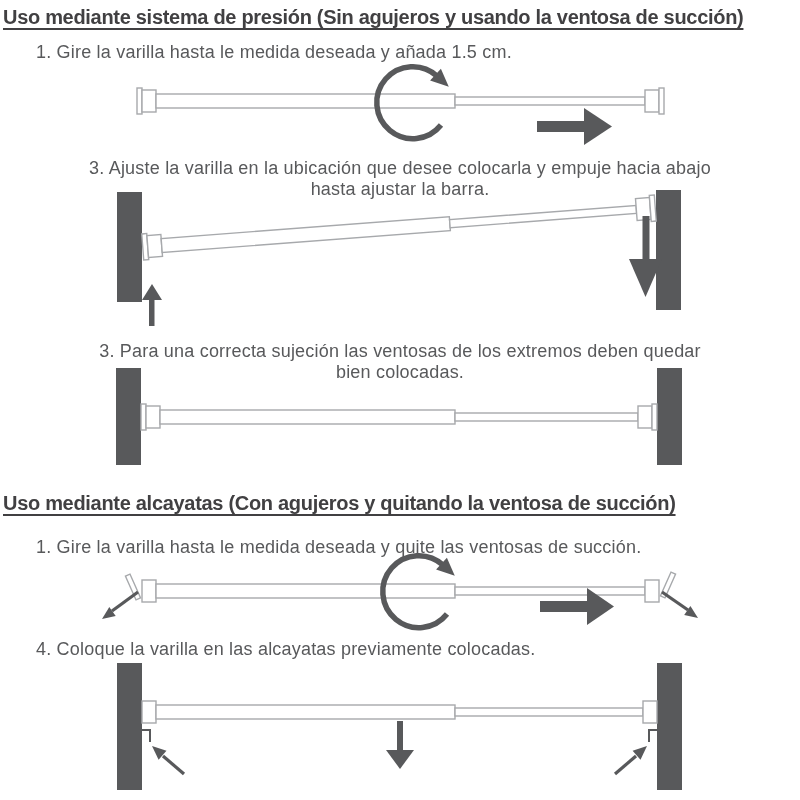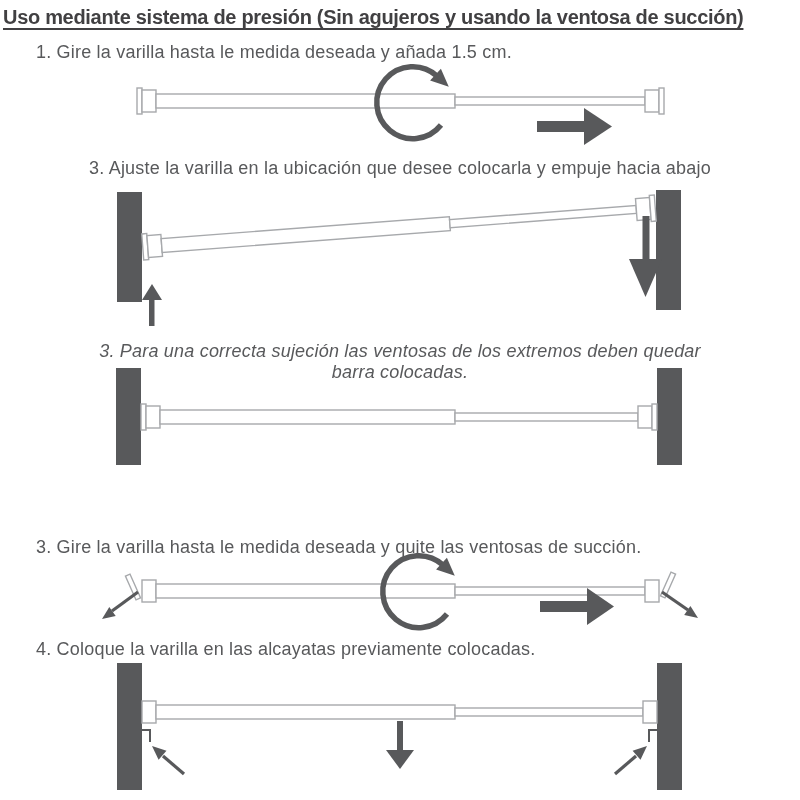--- a/index.html
+++ b/index.html
@@ -12,21 +12,21 @@
   .title{
     font-weight:bold;font-size:20px;letter-spacing:-0.3px;color:#414042;
     text-decoration:underline;text-decoration-thickness:2px;text-underline-offset:4px;
     white-space:nowrap;
   }
   .t1{left:3px;top:6px;}
   .t2{left:3px;top:492px;}
   .step{font-size:18px;letter-spacing:0.2px;line-height:21px;white-space:nowrap;}
   .s11{left:36px;top:42px;}
   .s12{left:0;top:158px;width:800px;text-align:center;}
-  .s13{left:0;top:341px;width:800px;text-align:center;font-style:italic;}
+  .s13{left:0;top:341px;width:800px;text-align:center;}
   .s21{left:36px;top:537px;}
   .s22{left:36px;top:639px;}
   .rod-line{fill:#ffffff;stroke:#a7a9ac;stroke-width:1.4;}
   .solid{fill:#58595b;stroke:none;}
   .rot{fill:none;stroke:#58595b;stroke-width:5.5;}
   .thin-arrow{stroke:#58595b;stroke-width:3.2;}
   .hook{fill:none;stroke:#58595b;stroke-width:2;}
 </style>
 </head>
 <body>
@@ -138,22 +138,23 @@
         <rect class="solid" x="397" y="721" width="6" height="31"></rect>
         <polygon class="solid" points="386,750 414,750 400,769"></polygon>
       </g>
     </g>
   </svg>
 
   <h1 class="txt title t1">Uso mediante sistema de presión (Sin agujeros y usando la ventosa de succión)</h1>
 
   <p class="txt step s11">1. Gire la varilla hasta le medida deseada y añada 1.5 cm.</p>
 
-  <p class="txt step s12"><span>3. Ajuste la varilla en la ubicación que desee colocarla y empuje hacia abajo</span><br></p>
+  <p class="txt step s12"><span>3. Ajuste la varilla en la ubicación que desee colocarla y empuje hacia abajo</span><br><span>hasta ajustar la barra.</span></p>
 
-  <p class="txt step s13"><span>3. Para una correcta sujeción las ventosas de los extremos deben quedar</span><br><span>barra colocadas.</span></p>
+  <p class="txt step s13"><span>3. Para una correcta sujeción las ventosas de los extremos deben quedar</span><br><span>bien colocadas.</span></p>
 
+  <h1 class="txt title t2">Uso mediante alcayatas (Con agujeros y quitando la ventosa de succión)</h1>
 
-  <p class="txt step s21">3. Gire la varilla hasta le medida deseada y quite las ventosas de succión.</p>
+  <p class="txt step s21">1. Gire la varilla hasta le medida deseada y quite las ventosas de succión.</p>
 
   <p class="txt step s22">4. Coloque la varilla en las alcayatas previamente colocadas.</p>
 
 </div>
 
 </body></html>

